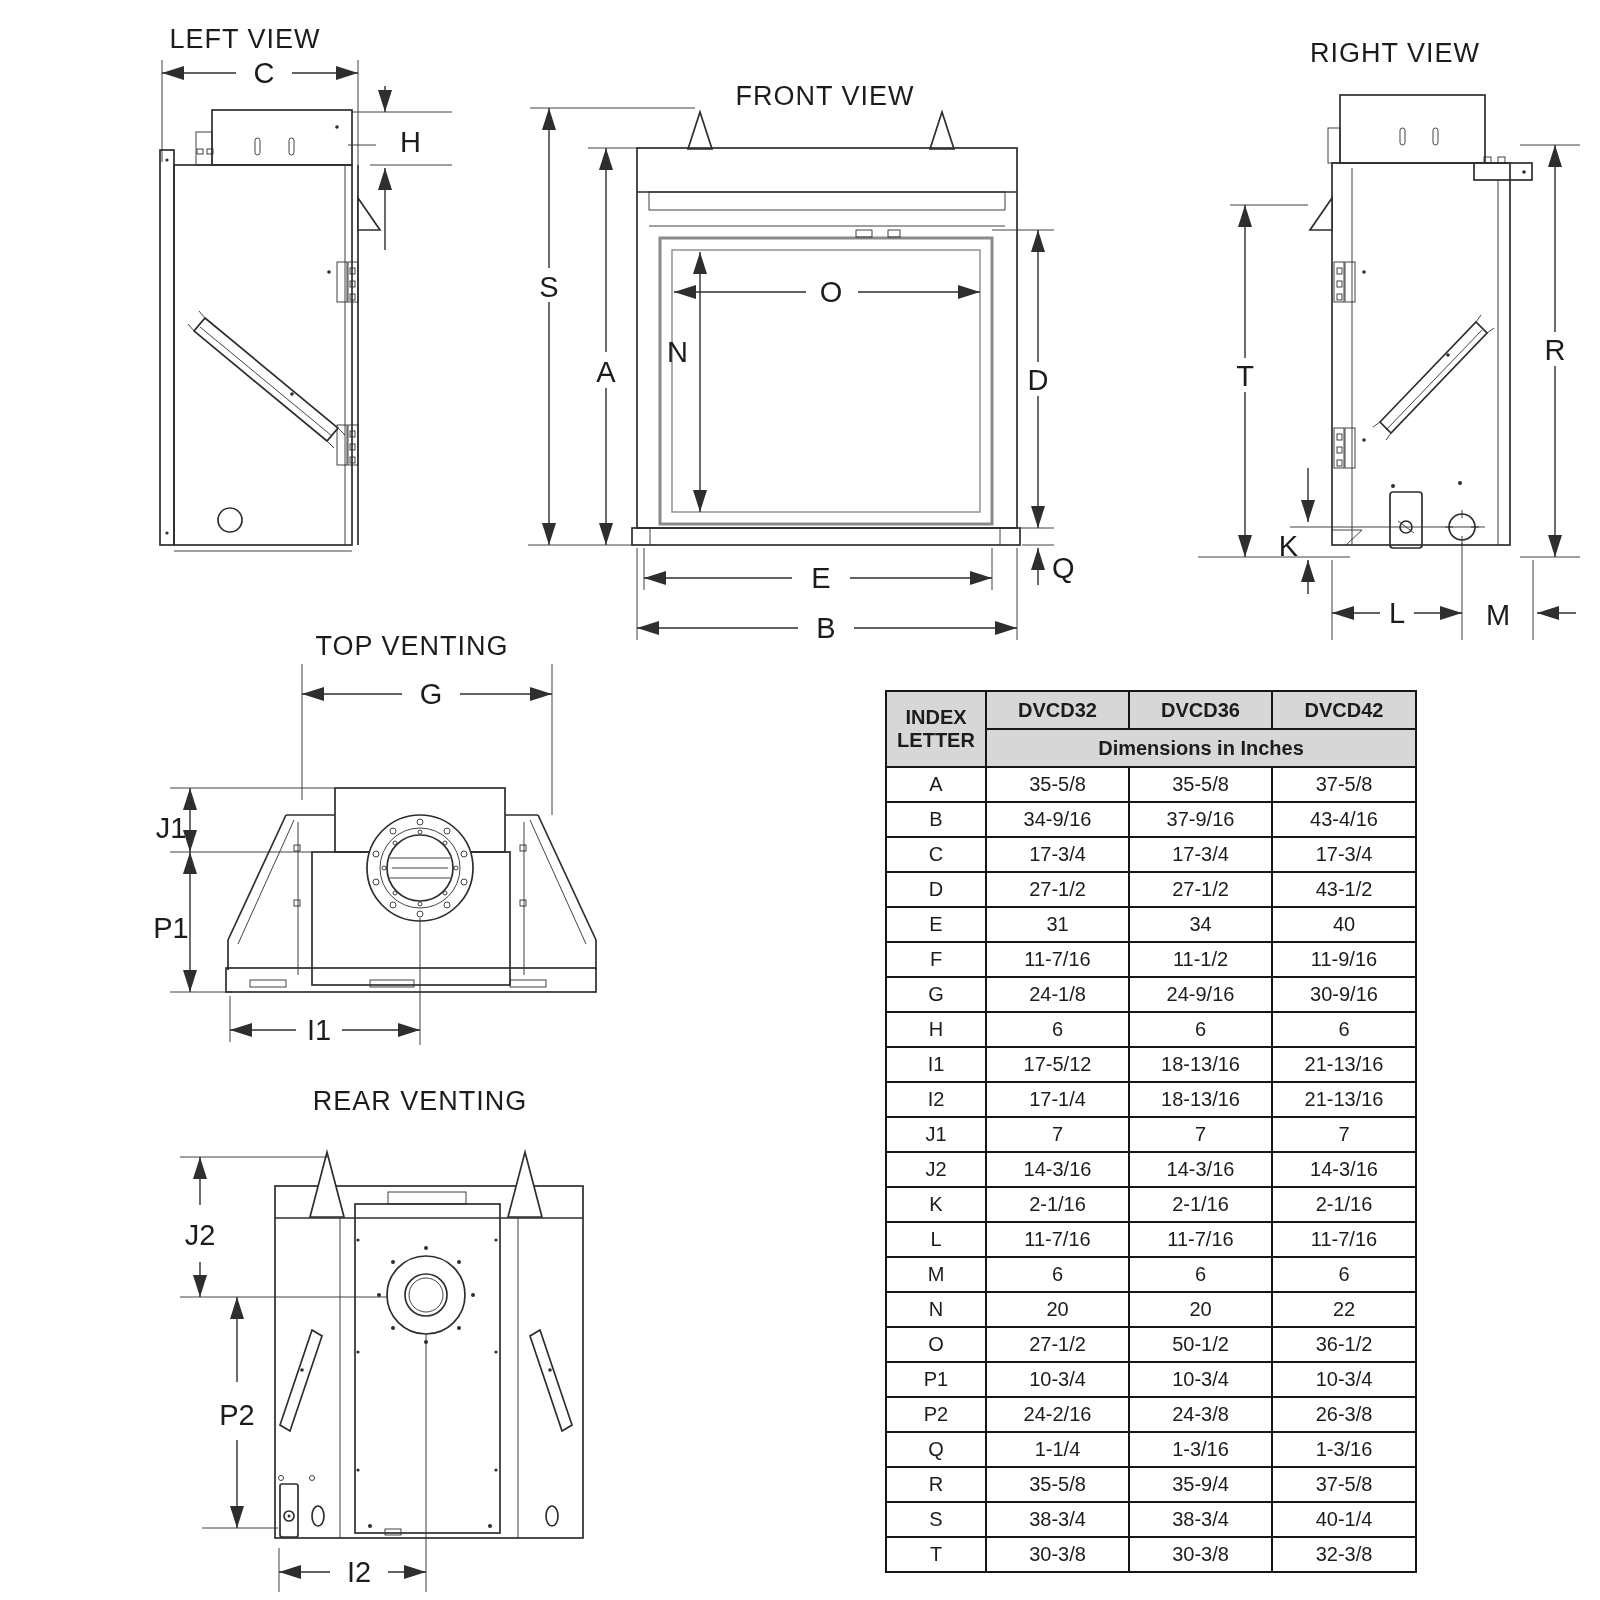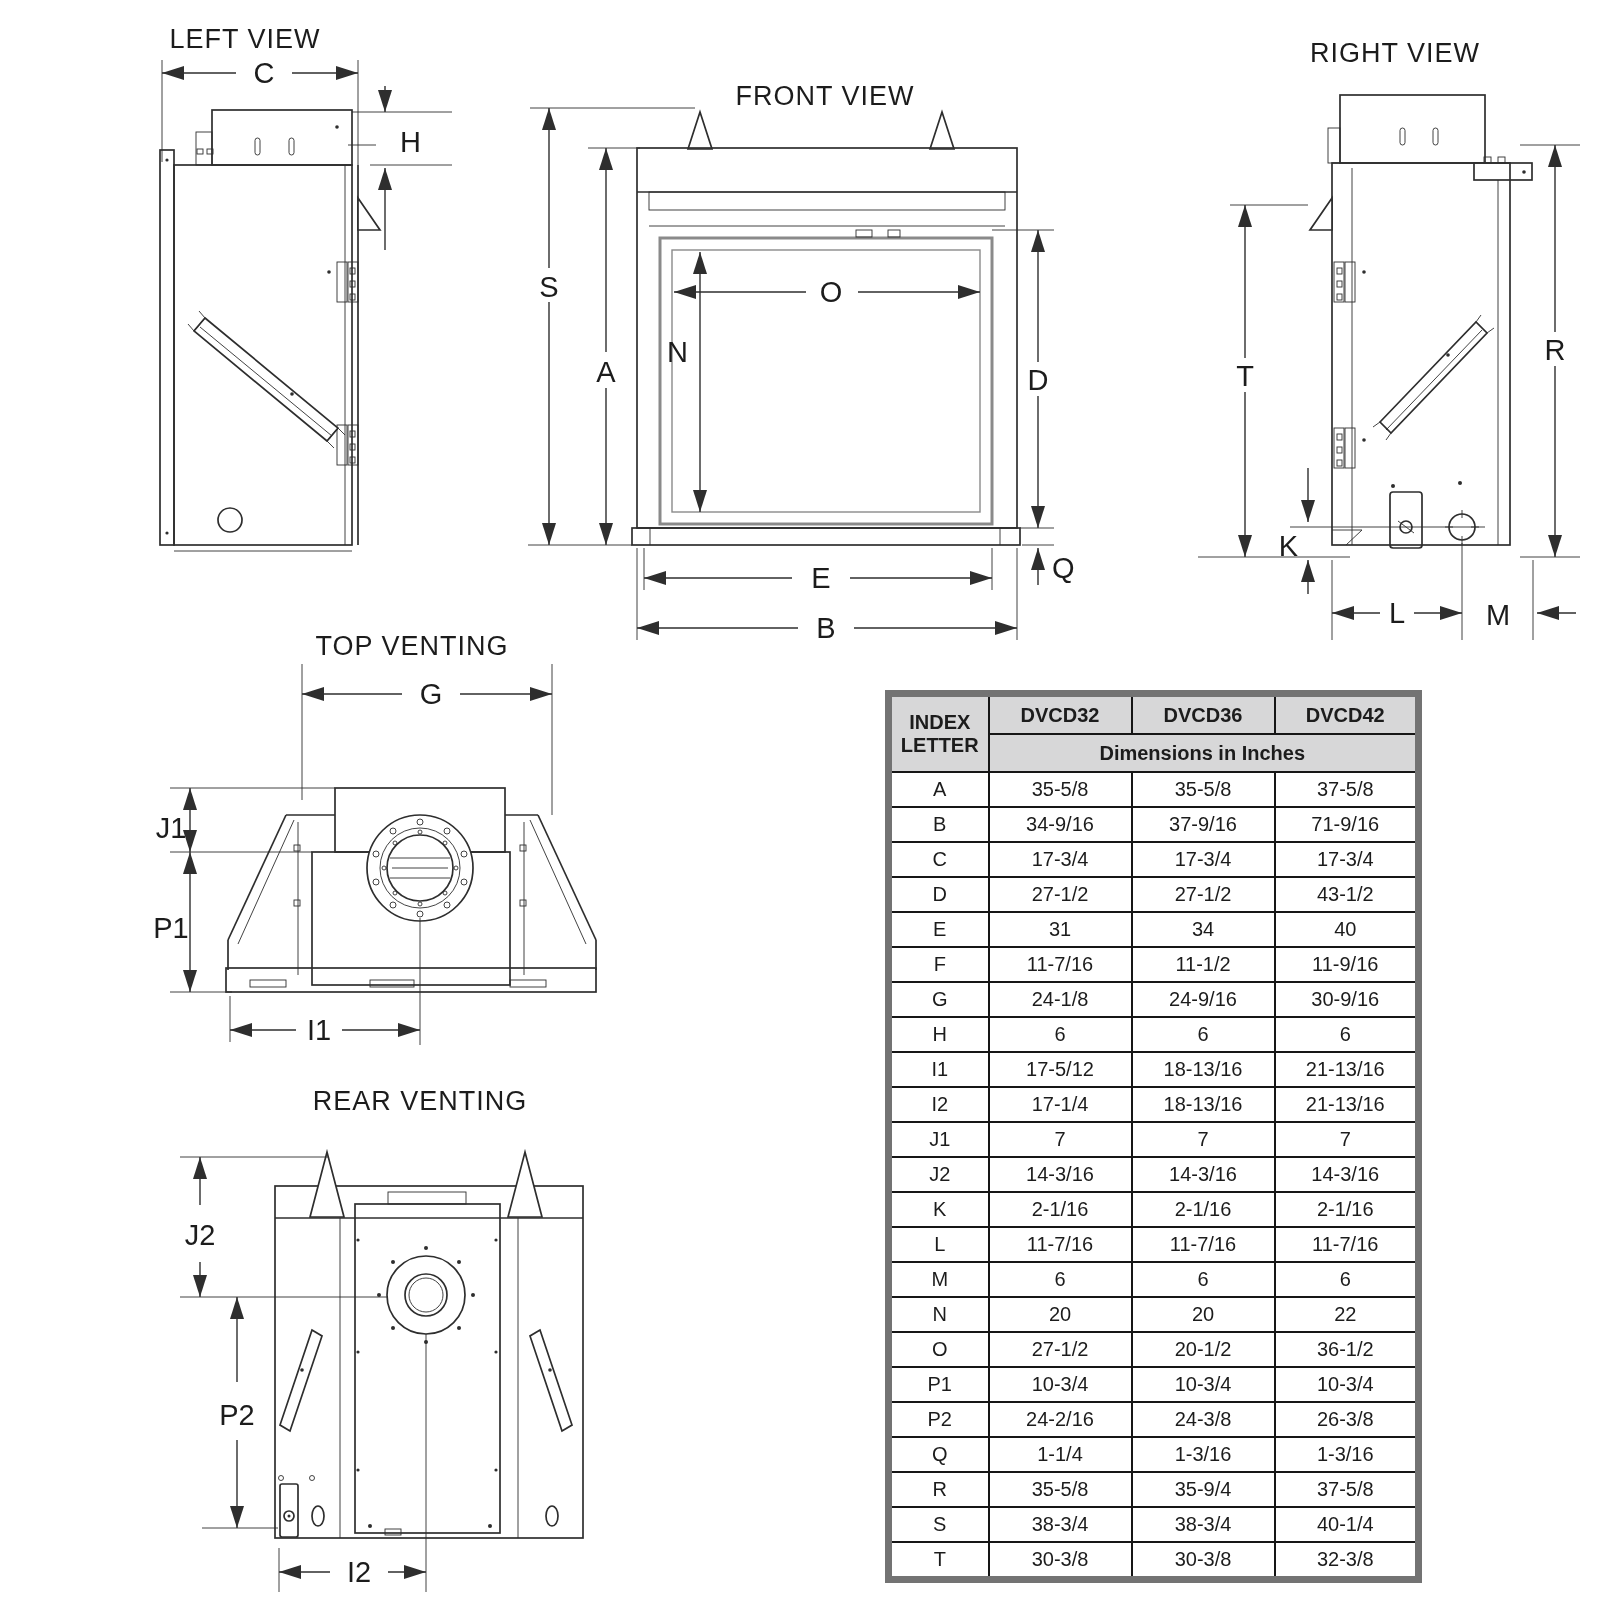--- a/index.html
+++ b/index.html
@@ -14,21 +14,21 @@
   .dm{fill:none;stroke:#2e2e2e;stroke-width:1.4;}
   .dot{fill:#2e2e2e;stroke:none;}
   text{fill:#1c1c1c;}
   .vt{font-size:27px;letter-spacing:1px;}
   .dim{font-size:29px;}
   
   #dims-table{position:absolute;left:845px;top:690px;width:530px;
               border-collapse:collapse;table-layout:fixed;}
   #dims-table th,#dims-table td{border:2px solid #161616;text-align:center;
               vertical-align:middle;color:#1c1c1c;}
-  #dims-table{border:7px solid #737373;padding-left:14px;}
+  #dims-table{border:1px solid #737373;padding-left:14px;}
   #dims-table thead th{background:#d7d7d8;font-weight:bold;font-size:20px;line-height:1.15;}
   #dims-table thead .mdl{height:34px;}
   #dims-table thead .sub{height:34px;}
   #dims-table tbody td{font-size:20px;font-weight:normal;height:31px;background:#fff;}
 </style>
 </head>
 <body>
 
 <div id="canvas">
 
@@ -403,21 +403,21 @@
         <tr>
           <td>A</td>
           <td>35-5/8</td>
           <td>35-5/8</td>
           <td>37-5/8</td>
         </tr>
         <tr>
           <td>B</td>
           <td>34-9/16</td>
           <td>37-9/16</td>
-          <td>71-9/16</td>
+          <td>43-4/16</td>
         </tr>
         <tr>
           <td>C</td>
           <td>17-3/4</td>
           <td>17-3/4</td>
           <td>17-3/4</td>
         </tr>
         <tr>
           <td>D</td>
           <td>27-1/2</td>
@@ -492,21 +492,21 @@
         </tr>
         <tr>
           <td>N</td>
           <td>20</td>
           <td>20</td>
           <td>22</td>
         </tr>
         <tr>
           <td>O</td>
           <td>27-1/2</td>
-          <td>20-1/2</td>
+          <td>50-1/2</td>
           <td>36-1/2</td>
         </tr>
         <tr>
           <td>P1</td>
           <td>10-3/4</td>
           <td>10-3/4</td>
           <td>10-3/4</td>
         </tr>
         <tr>
           <td>P2</td>

